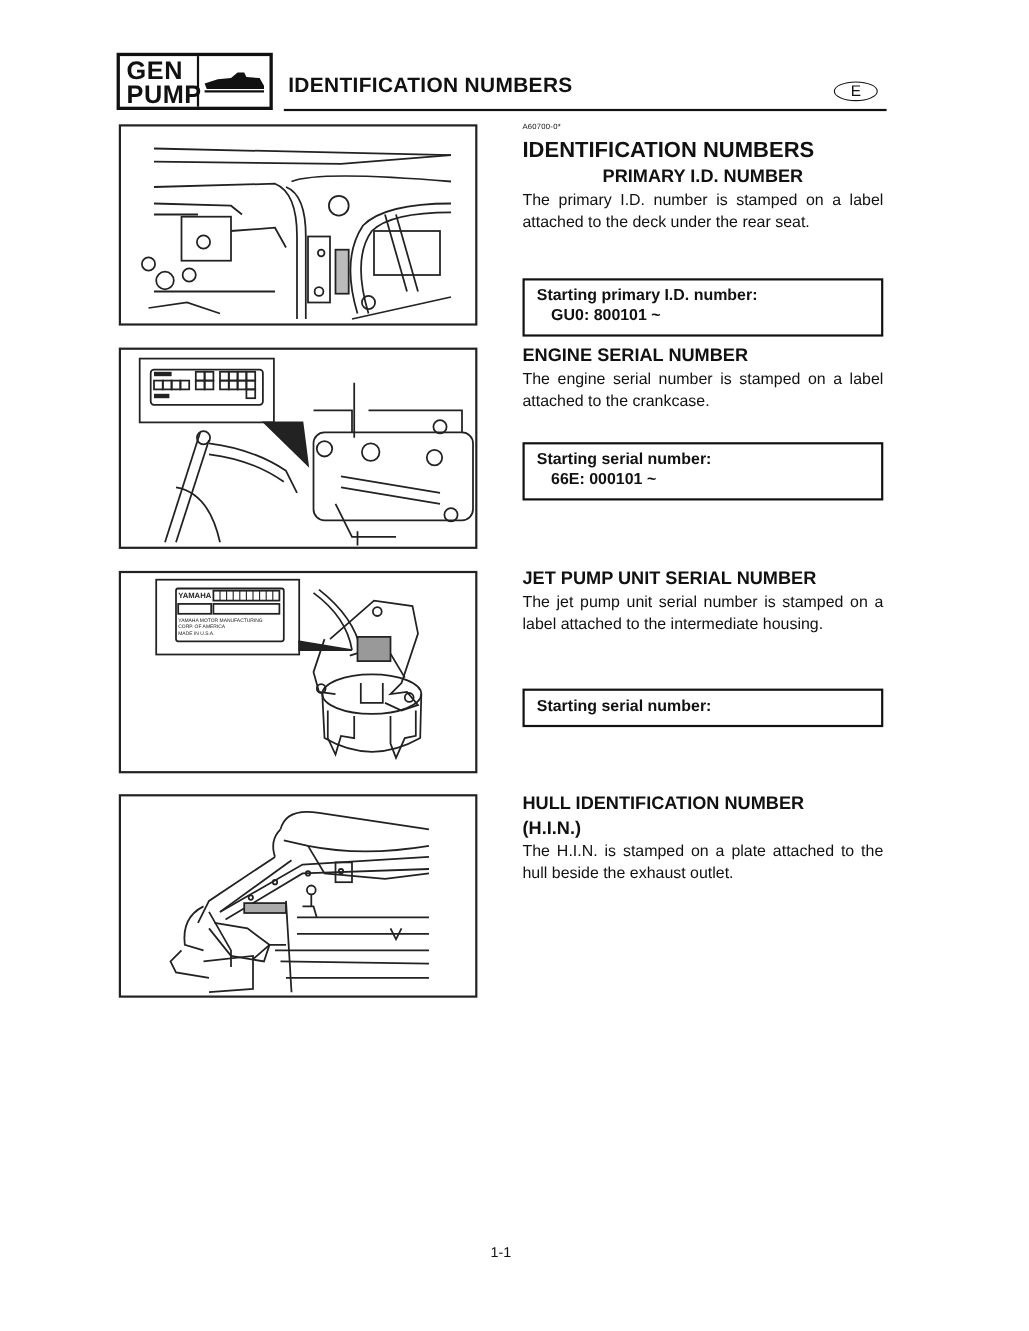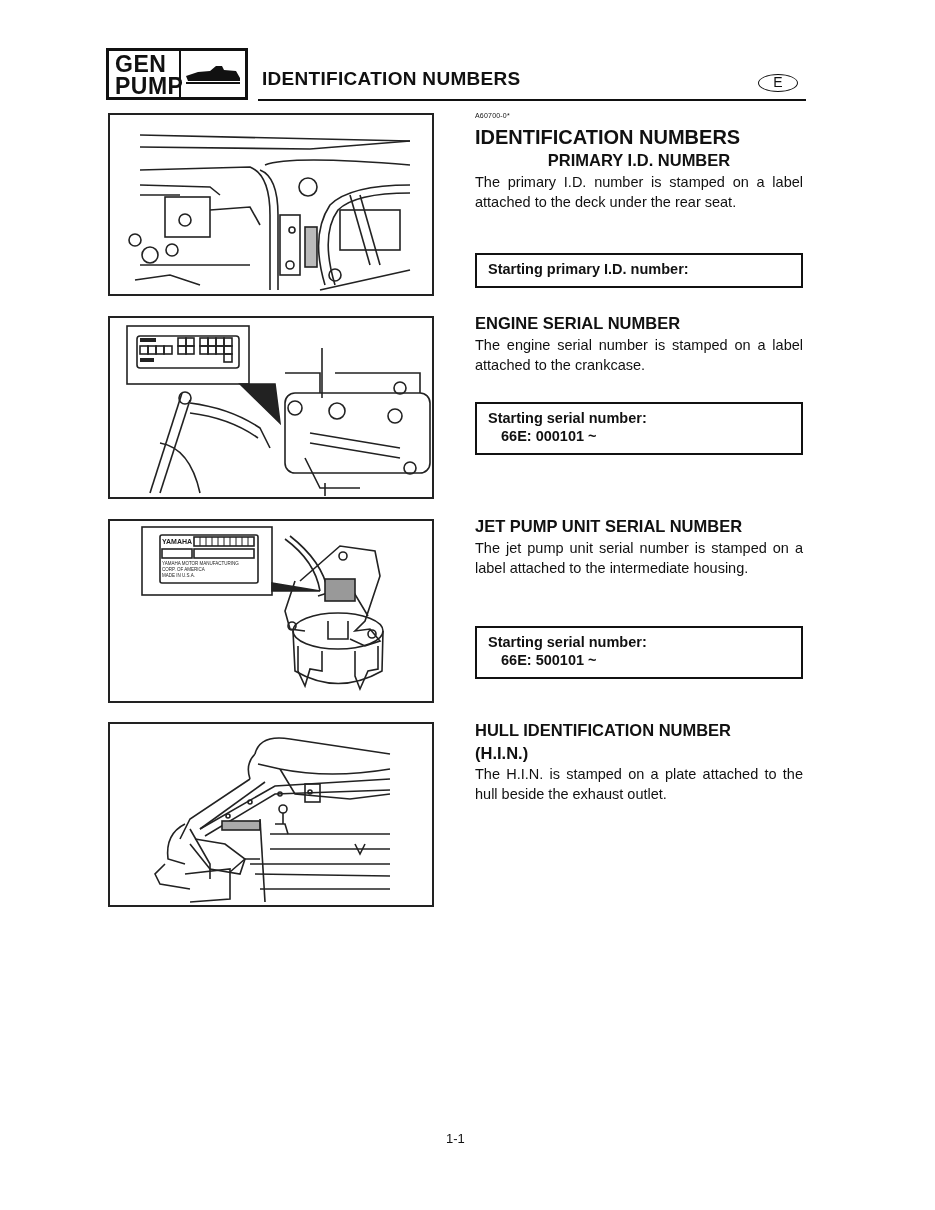--- a/index.html
+++ b/index.html
@@ -188,32 +188,32 @@
   </svg>
 </div>
 
 <div class="abs col doc-code" style="top:112px;">A60700-0*</div>
 <div class="abs col h1" style="top:125px;">IDENTIFICATION NUMBERS</div>
 
 <div class="abs col h2" style="top:150px;text-align:center;">PRIMARY I.D. NUMBER</div>
 <div class="abs col para" style="top:172px;">The primary I.D. number is stamped on a label attached to the deck under the rear seat.</div>
 <div class="abs spec" style="left:475px;top:233px;">
   <div class="lbl">Starting primary I.D. number:</div>
+  <div class="val">GU0: 800101 ~</div>
 </div>
 
 <div class="abs col h2" style="top:313px;">ENGINE SERIAL NUMBER</div>
 <div class="abs col para" style="top:335px;">The engine serial number is stamped on a label attached to the crankcase.</div>
 <div class="abs spec" style="left:475px;top:382px;">
   <div class="lbl">Starting serial number:</div>
   <div class="val">66E: 000101 ~</div>
 </div>
 
 <div class="abs col h2" style="top:516px;">JET PUMP UNIT SERIAL NUMBER</div>
 <div class="abs col para" style="top:538px;">The jet pump unit serial number is stamped on a label attached to the intermediate housing.</div>
 <div class="abs spec" style="left:475px;top:606px;">
   <div class="lbl">Starting serial number:</div>
-  <div class="val">66E: 500101 ~</div>
 </div>
 
 <div class="abs col h2" style="top:719px;width:300px;line-height:23px;">HULL IDENTIFICATION NUMBER (H.I.N.)</div>
 <div class="abs col para" style="top:764px;">The H.I.N. is stamped on a plate attached to the hull beside the exhaust outlet.</div>
 
 <div class="abs page-num">1-1</div>
 
 </body></html>

